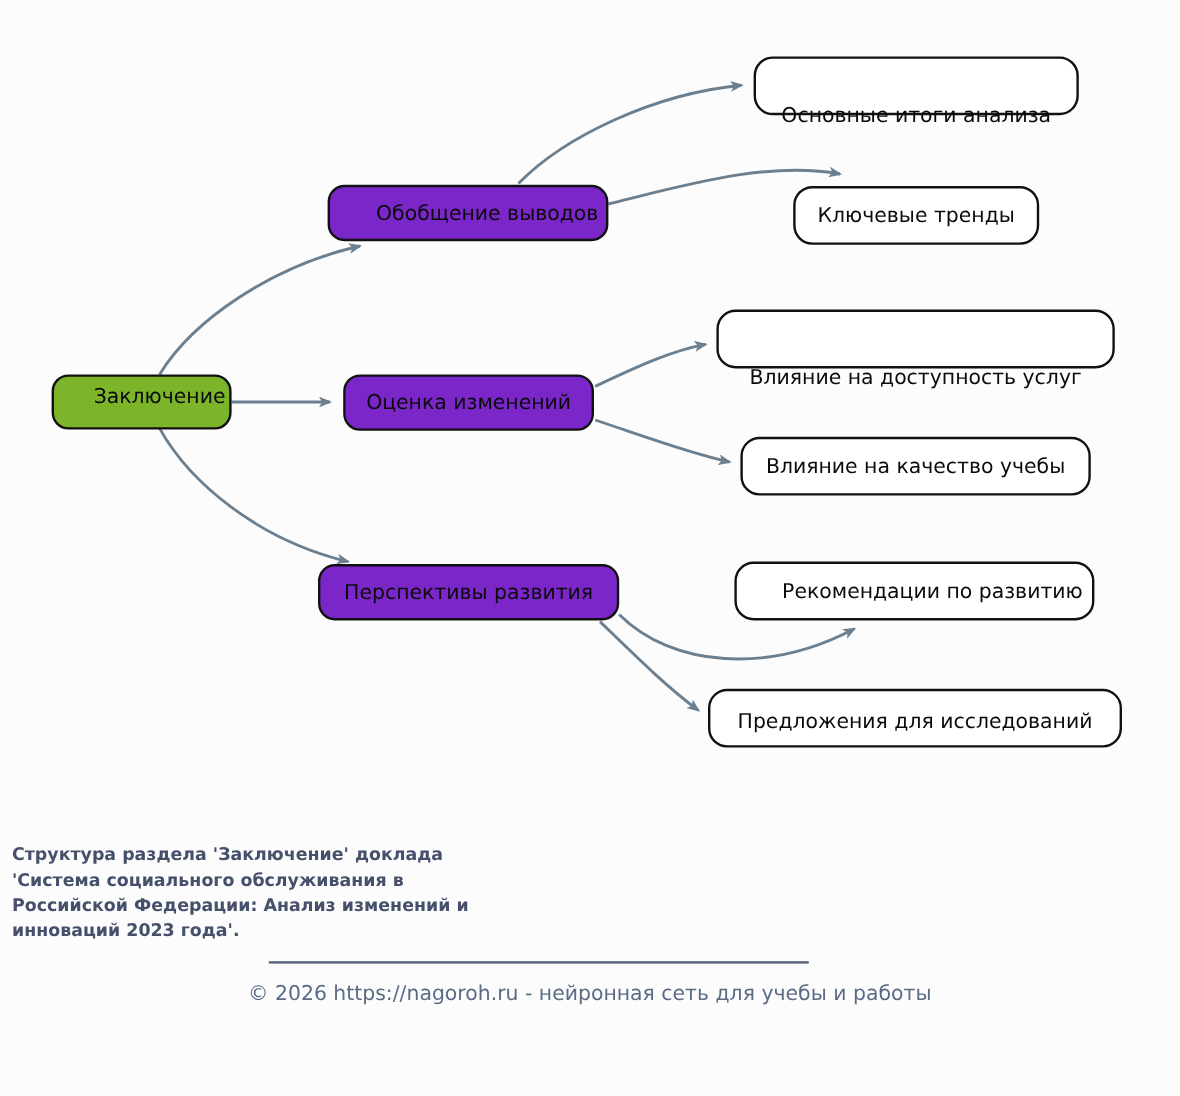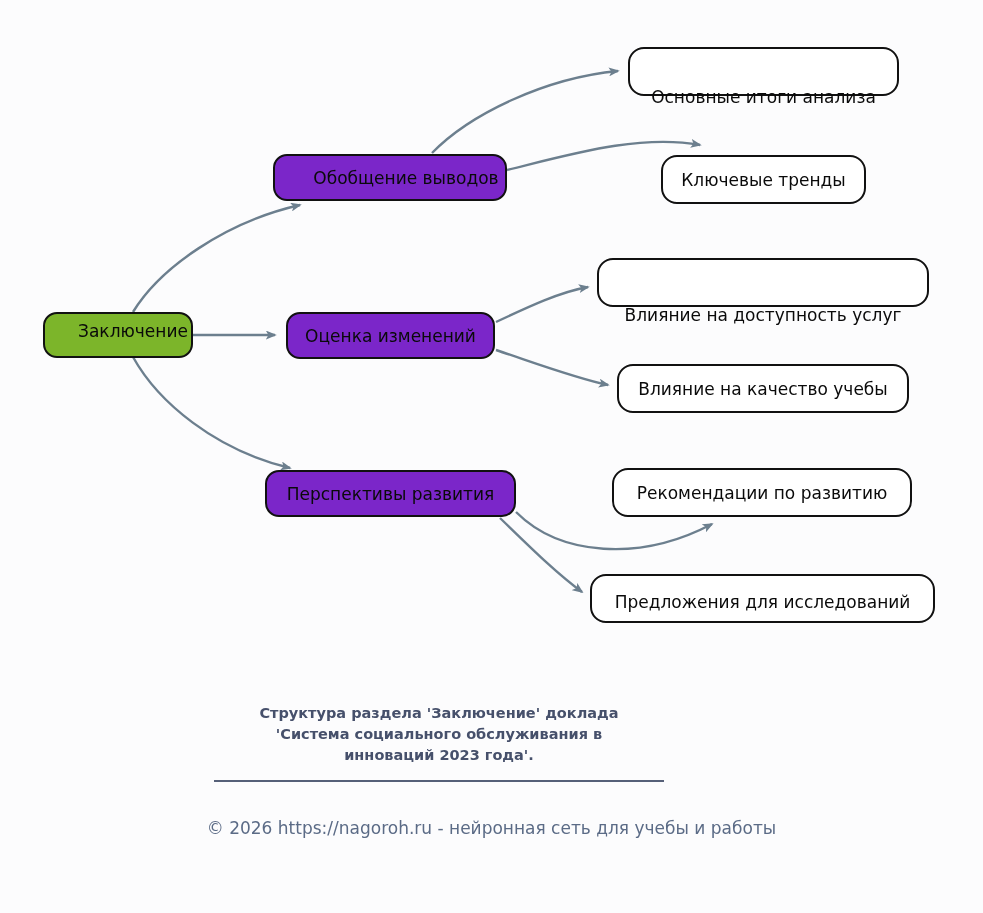--- a/index.html
+++ b/index.html
@@ -28,24 +28,24 @@
     box-sizing: border-box;
     font-family: "DejaVu Sans", sans-serif;
     font-size: 17px;
     color: #0a0a0a;
     white-space: nowrap;
     letter-spacing: 0px;
     pointer-events: none;
   }
   .caption-block {
     position: absolute;
-    left: 0;
+    left: 10px;
     top: 703px;
     width: 878px;
-    text-align: center;
+    text-align: left;
   }
   .caption-line {
     font-family: "DejaVu Sans", sans-serif;
     font-size: 14.5px;
     font-weight: bold;
     color: #46506b;
     line-height: 21px;
   }
   .caption-rule {
     width: 450px;
@@ -111,23 +111,24 @@
 
 <div class="node-label" style="left:274px; top:155px; width:264px; height:45px;">Обобщение выводов</div>
 <div class="node-label" style="left:629px; top:48px; width:269px; height:47px;margin-top:25px;">Основные итоги анализа</div>
 <div class="node-label" style="left:662px; top:156px; width:203px; height:47px;">Ключевые тренды</div>
 
 <div class="node-label" style="left:287px; top:313px; width:207px; height:45px;">Оценка изменений</div>
 <div class="node-label" style="left:598px; top:259px; width:330px; height:47px;margin-top:32px;">Влияние на доступность услуг</div>
 <div class="node-label" style="left:618px; top:365px; width:290px; height:47px;">Влияние на качество учебы</div>
 
 <div class="node-label" style="left:266px; top:471px; width:249px; height:45px;">Перспективы развития</div>
-<div class="node-label" style="left:613px; top:469px; width:298px; height:47px;">Рекомендации по развитию</div>
+<div class="node-label" style="left:628px; top:469px; width:298px; height:47px;">Рекомендации по развитию</div>
 <div class="node-label" style="left:591px; top:575px; width:343px; height:53px;">Предложения для исследований</div>
 
 <div class="caption-block">
   <div class="caption-line">Структура раздела 'Заключение' доклада</div>
   <div class="caption-line">'Система социального обслуживания в</div>
+  <div class="caption-line">Российской Федерации: Анализ изменений и</div>
   <div class="caption-line">инноваций 2023 года'.</div>
   <div class="caption-rule"></div>
 </div>
 
 <div class="footer-text">© 2026 https://nagoroh.ru - нейронная сеть для учебы и работы</div>
 
 </body></html>

